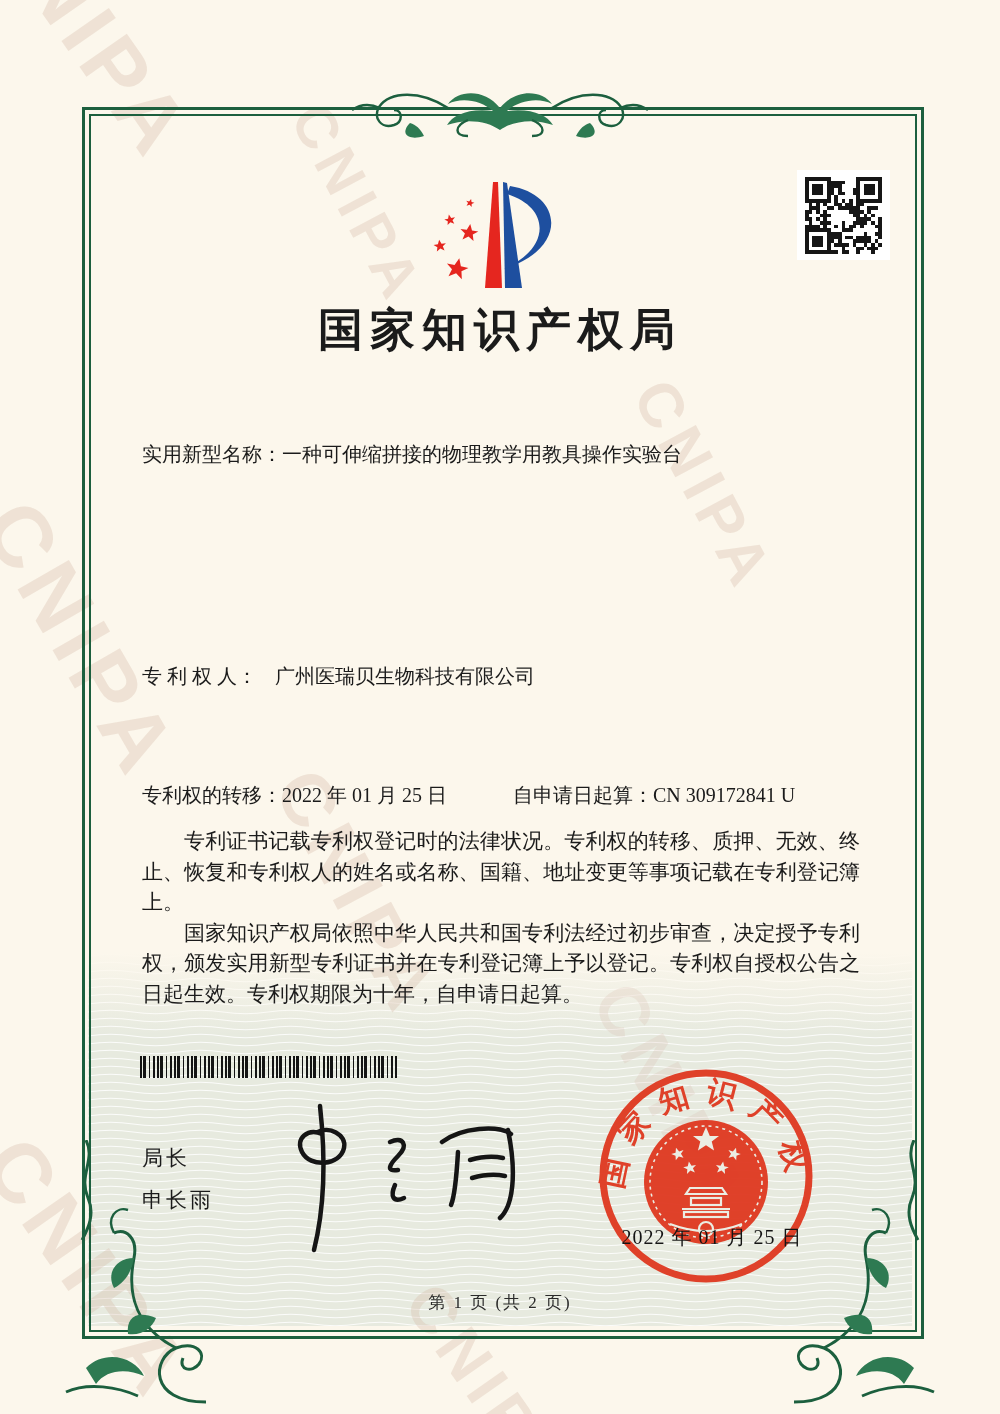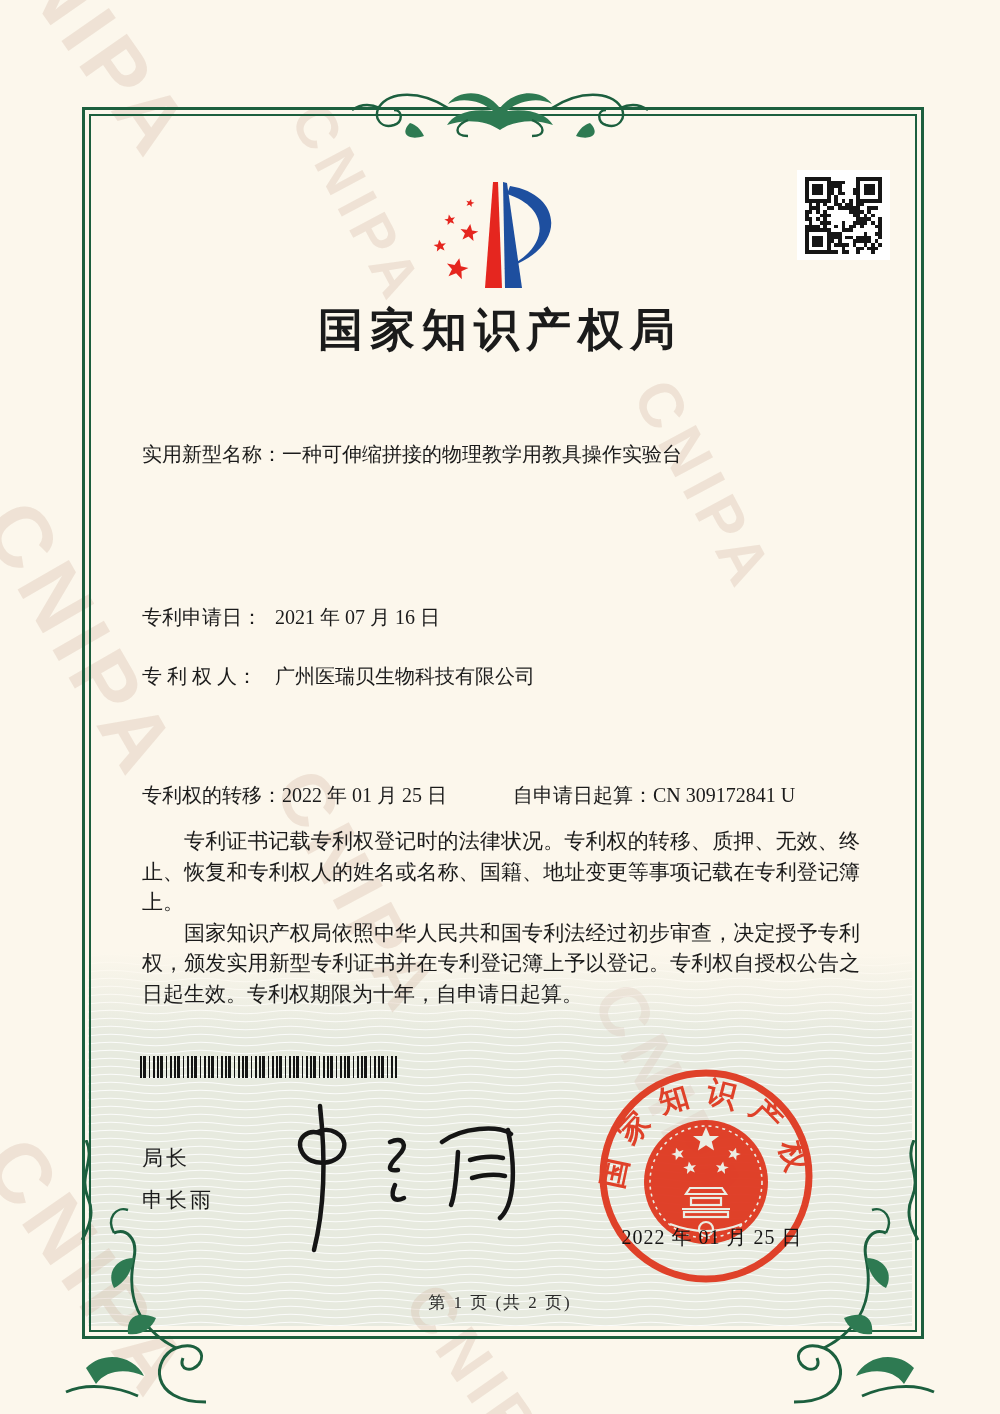--- a/index.html
+++ b/index.html
@@ -389,23 +389,20 @@
         <i style="grid-area: 21 / 15;"></i>
         <i style="grid-area: 21 / 19;"></i>
       </div>
   </div>
 
   <div class="title">国家知识产权局</div>
 
   <div class="row row-r1">
     <span class="lbl">实用新型名称：</span><span class="val">一种可伸缩拼接的物理教学用教具操作实验台</span>
   </div>
-  <div class="row row-r4">
-    <span class="lbl">专利申请日：</span><span class="val">2021 年 07 月 16 日</span>
-  </div>
   <div class="row row-r5">
     <span class="lbl">专 利 权 人：</span><span class="val">广州医瑞贝生物科技有限公司</span>
   </div>
   <div class="row row-r7">
     <span class="lbl">专利权的转移：</span><span class="val">2022 年 01 月 25 日</span>
     <span class="pair2">
       <span class="lbl">自申请日起算：</span><span class="val">CN 309172841 U</span>
     </span>
   </div>
 

